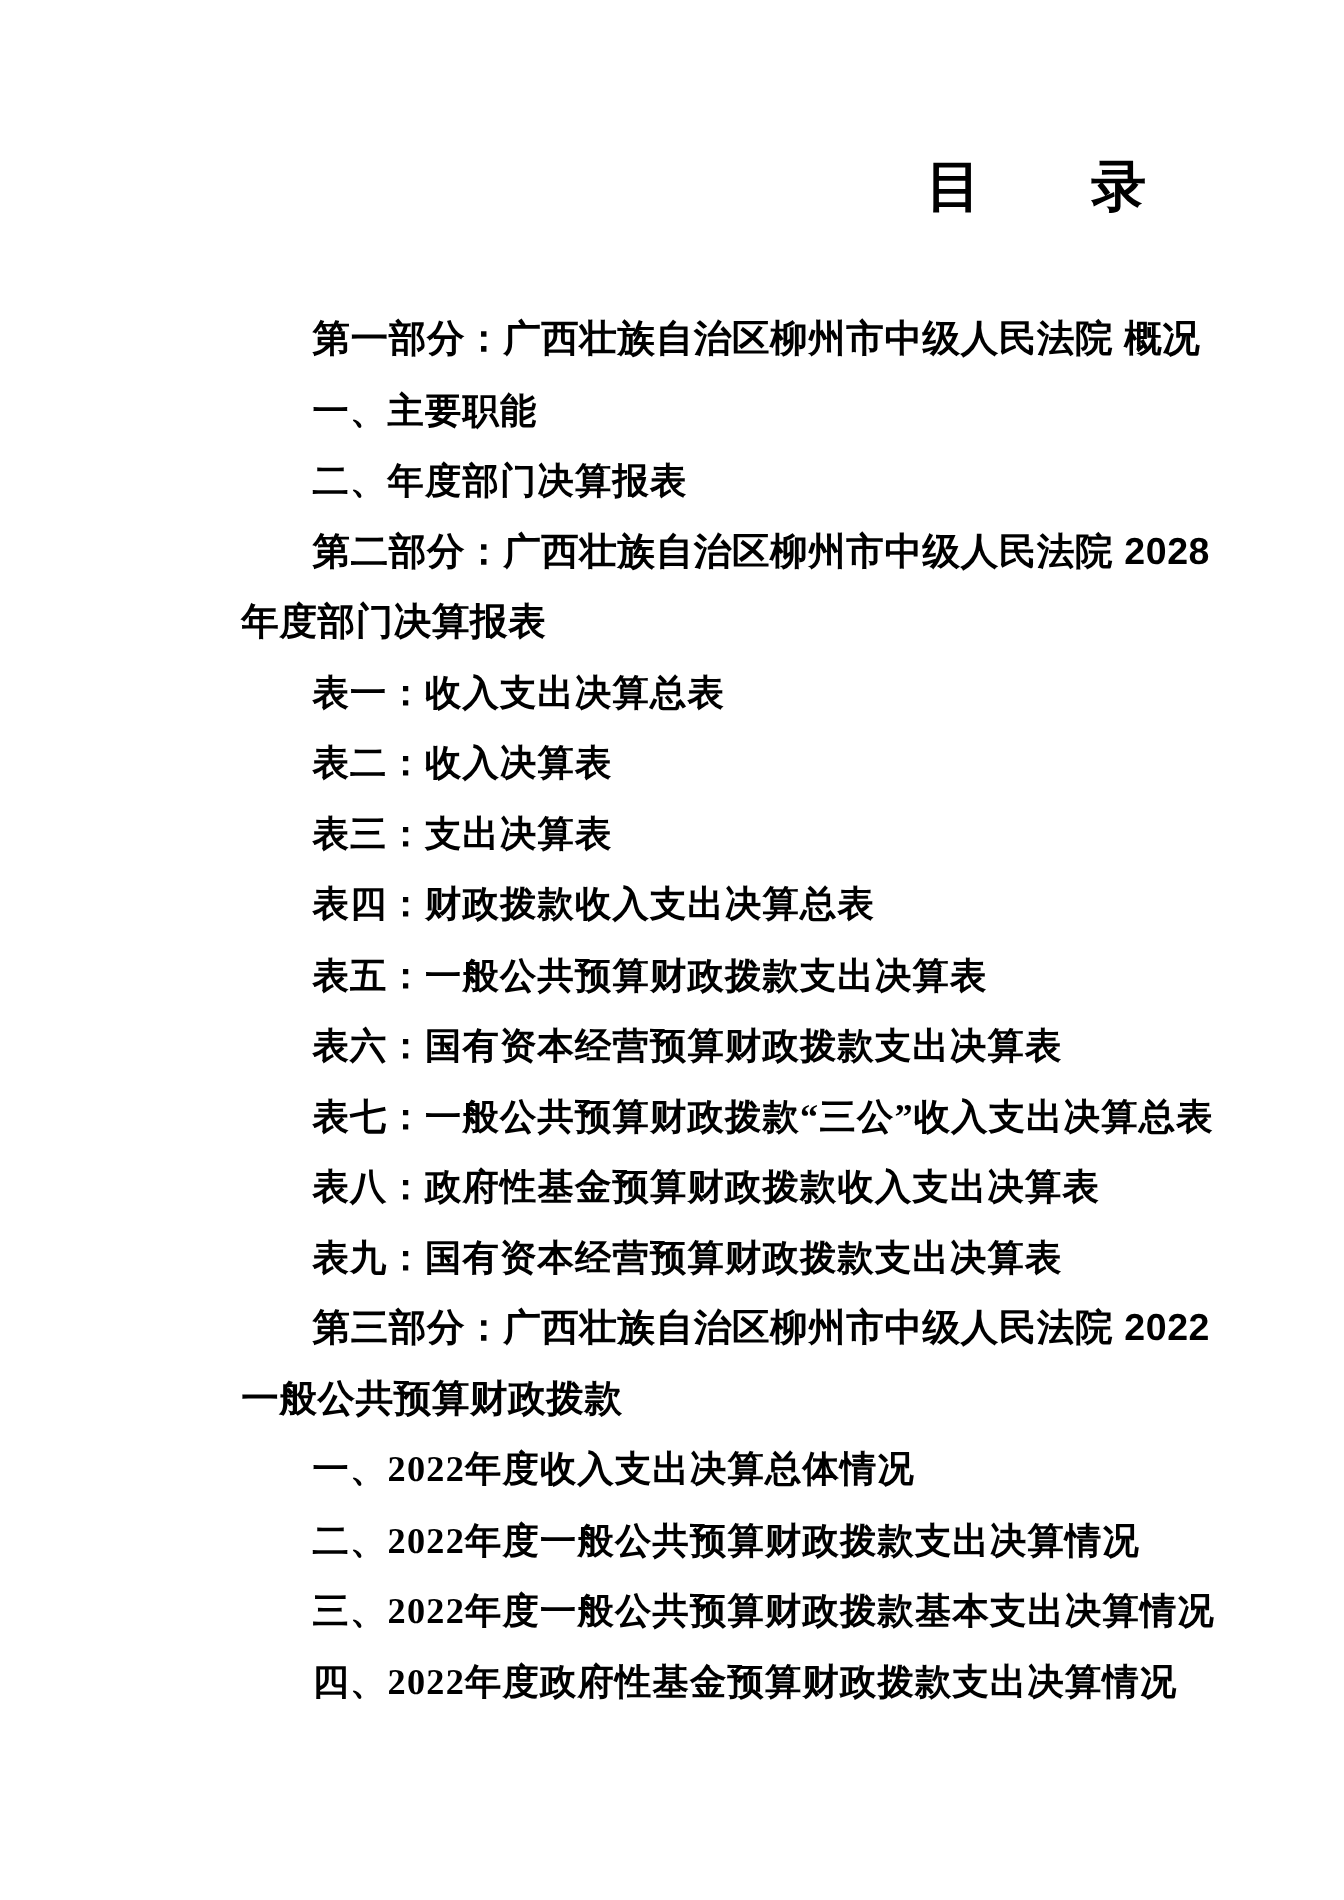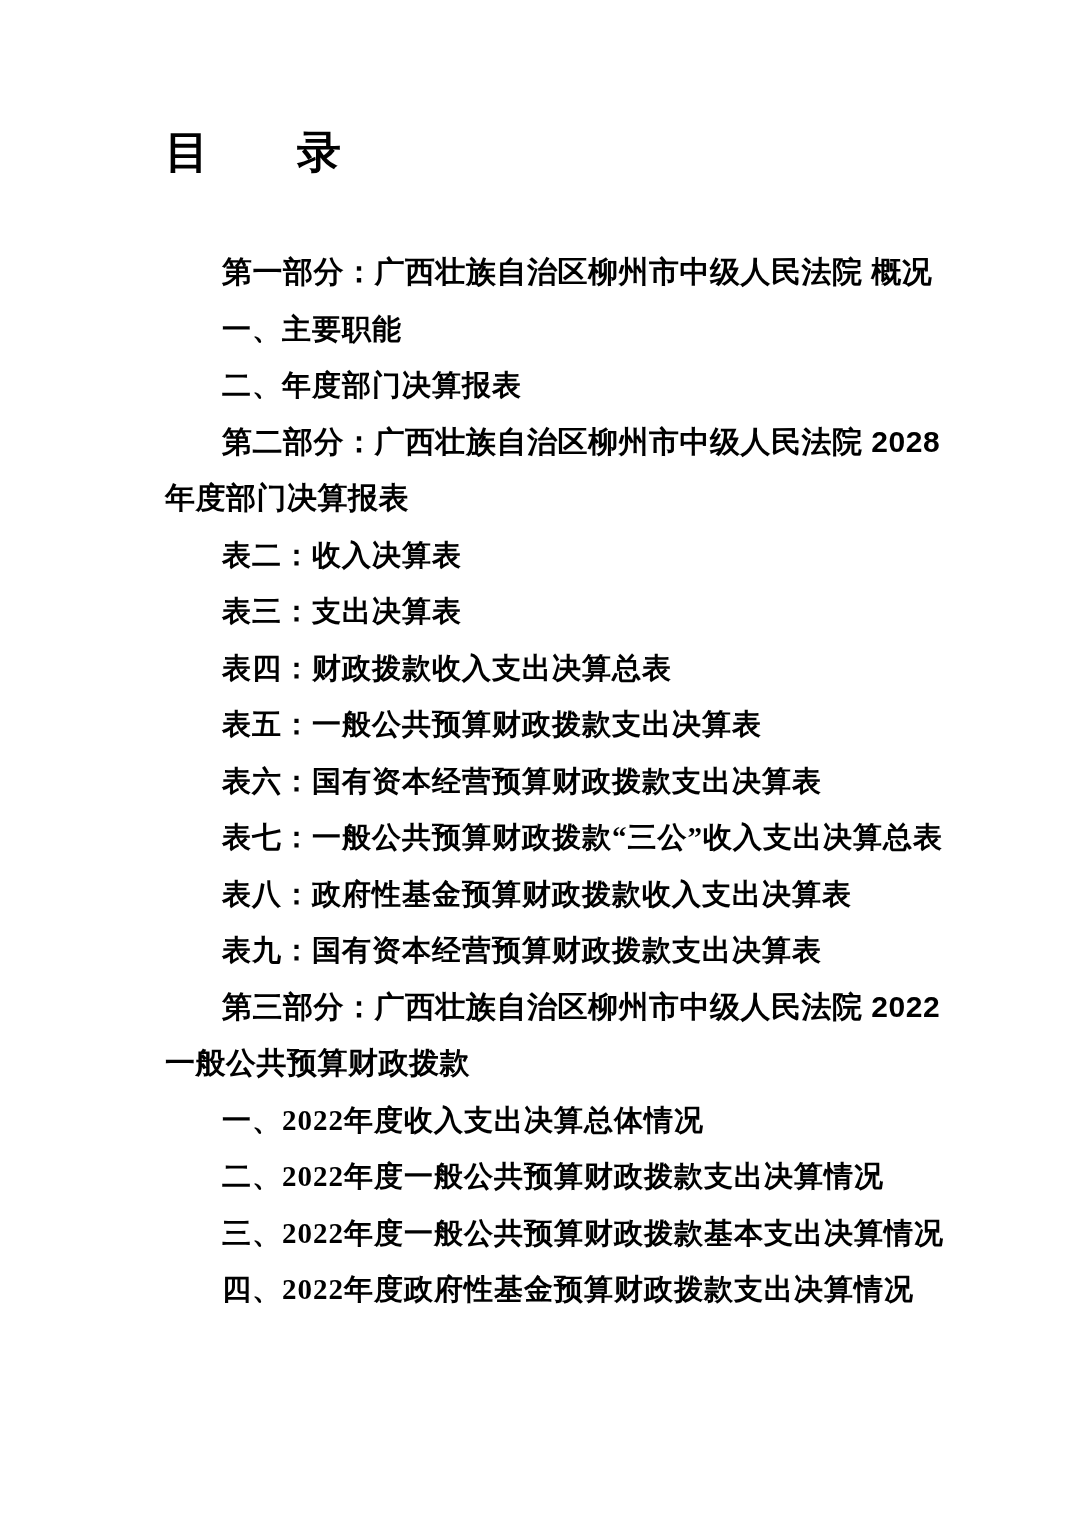--- a/index.html
+++ b/index.html
@@ -16,28 +16,29 @@
     overflow: hidden;
   }
   .content {
     padding-left: 165px;
     padding-right: 158px;
   }
   .doc-title {
     margin: 0;
     padding-top: 124px;
     line-height: 58px;
-    font-family: Liberation Serif, serif;
+    font-family: Liberation Mono, monospace;
     font-weight: 700;
     font-size: 44px;
-    text-align: left;
+    text-align: right;
     white-space: nowrap;
   }
   .toc {
     margin-top: 62px;
+    margin-left: 28px;
   }
   .toc p {
     margin: 0;
     line-height: 56.5px;
     white-space: nowrap;
   }
   .heading-line {
     font-family: "Liberation Sans", sans-serif;
     font-weight: 700;
     font-size: 30px;
@@ -63,20 +64,21 @@
     <h1 class="doc-title">目　　录</h1>
 
     <div class="toc">
 
       <p class="heading-line first-line-indent">第一部分：广西壮族自治区柳州市中级人民法院 概况</p>
       <p class="toc-item">一、主要职能</p>
       <p class="toc-item">二、年度部门决算报表</p>
 
       <p class="heading-line first-line-indent">第二部分：广西壮族自治区柳州市中级人民法院 2028</p>
       <p class="heading-line">年度部门决算报表</p>
+      <p class="toc-item">表一：收入支出决算总表</p>
       <p class="toc-item">表二：收入决算表</p>
       <p class="toc-item">表三：支出决算表</p>
       <p class="toc-item">表四：财政拨款收入支出决算总表</p>
       <p class="toc-item">表五：一般公共预算财政拨款支出决算表</p>
       <p class="toc-item">表六：国有资本经营预算财政拨款支出决算表</p>
       <p class="toc-item">表七：一般公共预算财政拨款“三公”收入支出决算总表</p>
       <p class="toc-item">表八：政府性基金预算财政拨款收入支出决算表</p>
       <p class="toc-item">表九：国有资本经营预算财政拨款支出决算表</p>
 
       <p class="heading-line first-line-indent">第三部分：广西壮族自治区柳州市中级人民法院 2022</p>

